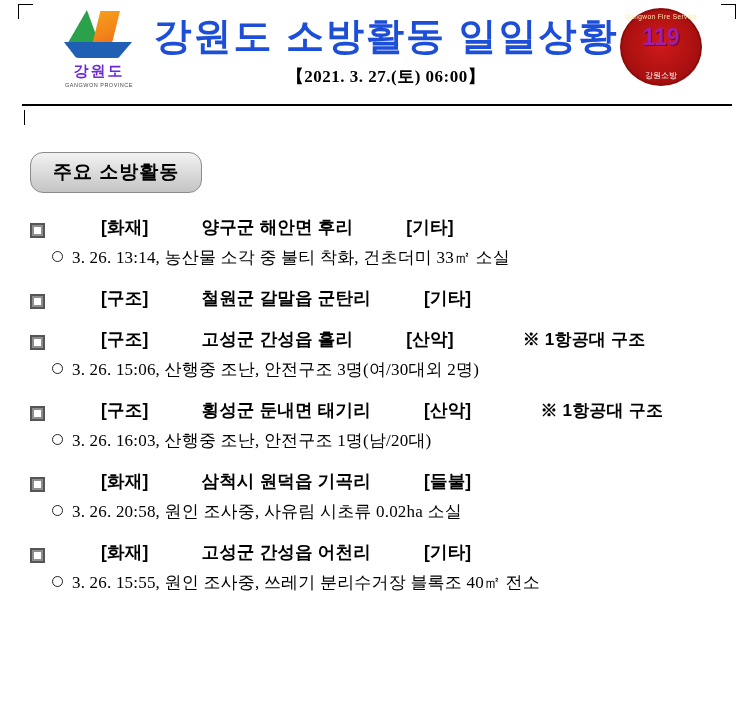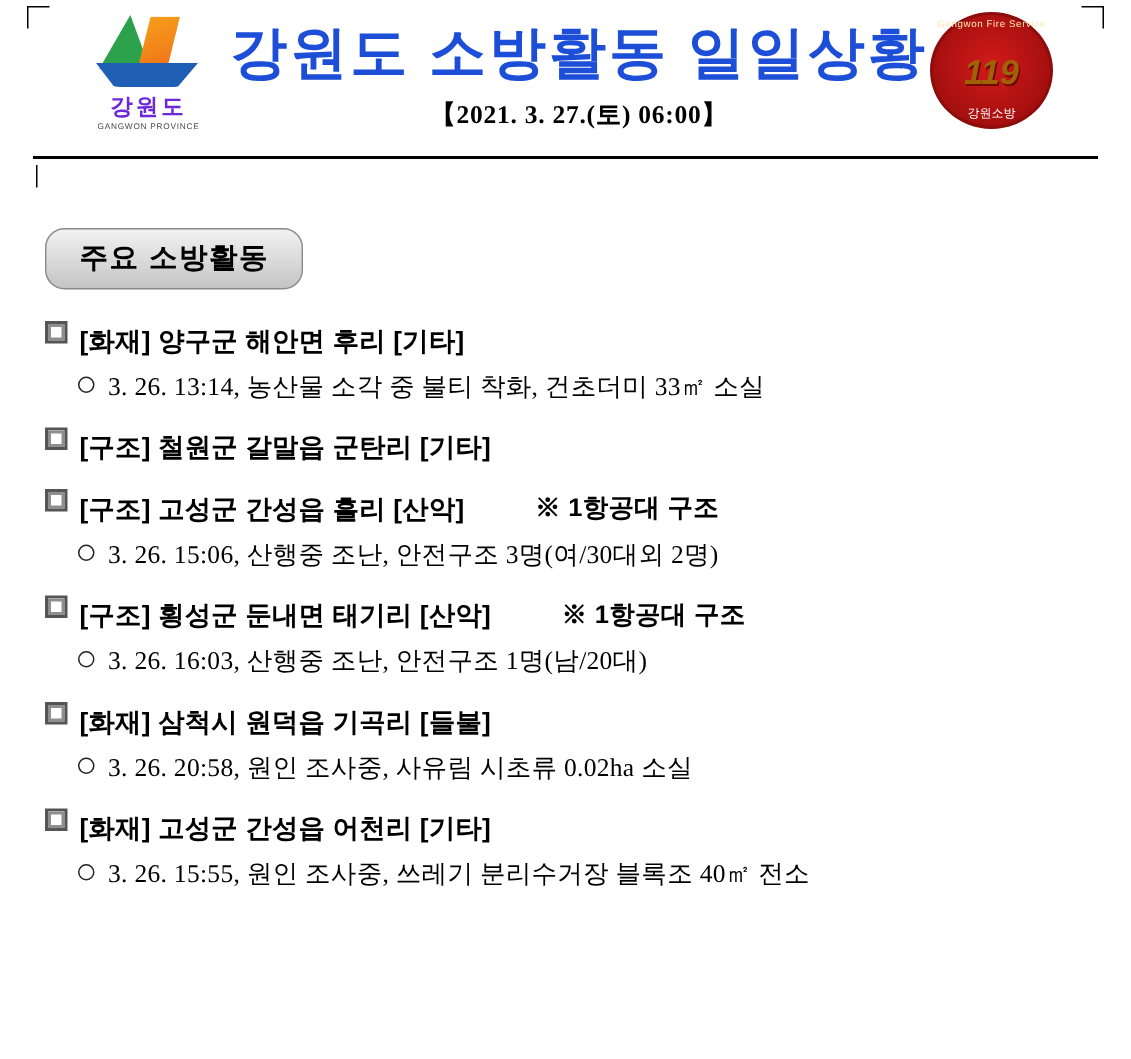--- a/index.html
+++ b/index.html
@@ -129,28 +129,27 @@
     left: 0; top: 5px;
     width: 82px;
     text-align: center;
     font-family: "Liberation Sans", sans-serif;
     font-size: 6.5px;
     color: #ffe9b0;
     letter-spacing: 0.4px;
   }
   .emblem .num {
     position: absolute;
-    left: 0; top: 27px;
+    left: 0; top: 16px;
     width: 82px;
     text-align: center;
     font-family: "Liberation Sans", sans-serif;
     font-size: 23px;
     font-weight: bold;
-    color: #a16207;
-    font-style: italic;
+    color: #a21caf;
     text-shadow: 1px 1px 0 #6e0606;
   }
   .emblem .bottom-text {
     position: absolute;
     left: 0; bottom: 7px;
     width: 82px;
     text-align: center;
     font-family: "Liberation Sans", sans-serif;
     font-size: 8px;
     font-weight: normal;
@@ -189,44 +188,45 @@
 
   
   .entries {
     margin: 22px 0 0 0;
     padding: 0 26px 0 30px;
   }
   .entry { margin-bottom: 17px; }
 
   .entry-head {
     display: flex;
-    align-items: flex-start;
+    align-items: flex-end;
     font-family: "Liberation Sans", sans-serif;
     font-size: 17.5px;
     font-weight: bold;
     letter-spacing: 0.2px;
     white-space: nowrap;
+    gap: 48px;
   }
   .bullet-sq {
     display: inline-block;
     width: 11px;
     height: 11px;
     background: #ffffff;
     border: 2px solid #555555;
     box-shadow: inset 0 0 0 2px #8f8f8f;
     margin-right: 8px;
     flex: none;
     position: relative;
     top: -1px;
   }
   .cat { margin-right: 5px; }
   .place { margin-right: 5px; font-weight: bold; }
   .kind { font-weight: bold; }
   .note {
-    margin-left: 47px;
+    margin-left: 21px;
     font-family: "Liberation Sans", sans-serif;
     font-size: 17px;
     font-weight: bold;
   }
 
   .entry-detail {
     margin: 7px 0 0 22px;
     font-family: "Liberation Serif", serif;
     font-size: 17px;
     letter-spacing: 0.2px;

